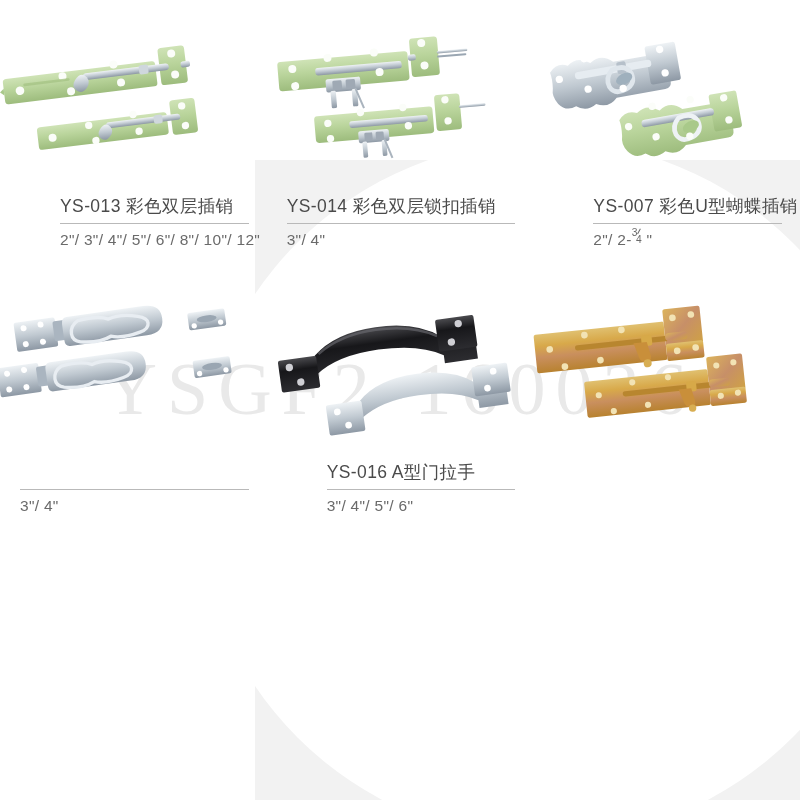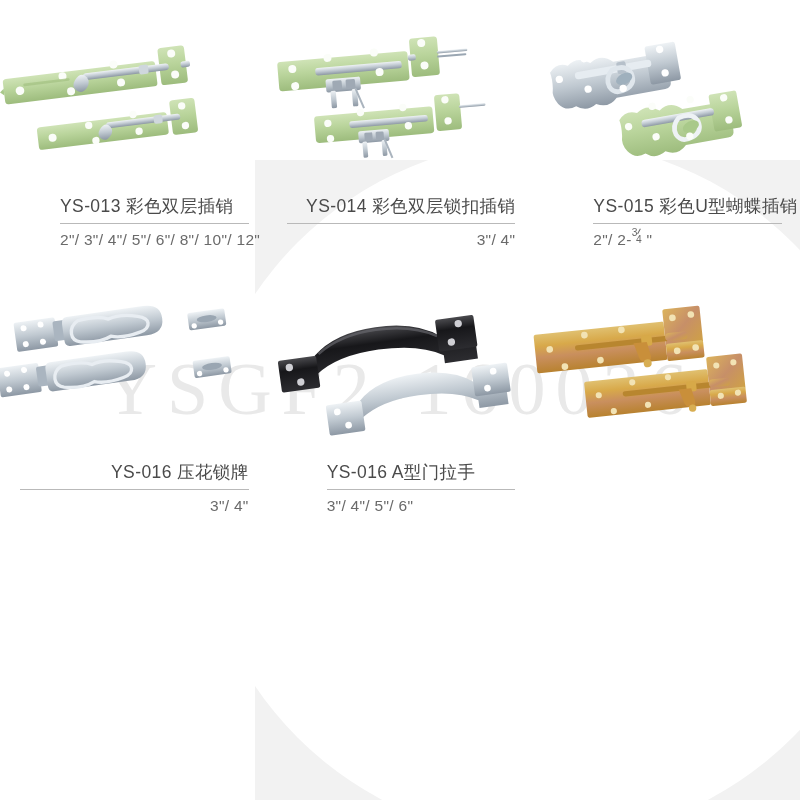--- a/index.html
+++ b/index.html
@@ -42,21 +42,21 @@
   }
 
   
   .grid{position:absolute;inset:0;display:grid;
         grid-template-columns:1fr 1fr 1fr;grid-template-rows:1fr 1fr 1fr;}
   .cell{position:relative;}
   .art{position:absolute;left:0;top:0;width:100%;height:190px;}
   .art svg{display:block;width:100%;height:100%;}
 
   .caption{position:absolute;left:60px;right:18px;bottom:18px;}
-  .cell.right .caption{left:20px;text-align:right;}
+  .cell.right .caption{left:20px;}
   .title{
     font-size:17.5px;color:#4a4a4a;letter-spacing:.4px;
     white-space:nowrap;font-weight:400;
   }
   .rule{height:1px;background:#b9b9b9;margin:5px 0 7px 0;}
   .sizes{font-size:15.5px;color:#6a6a6a;letter-spacing:.3px;white-space:nowrap;}
   .frac{display:inline-block;position:relative;width:0.95em;height:1em;vertical-align:-0.12em;}
   .frac .num{position:absolute;left:0;top:-0.36em;font-size:.66em;}
   .frac .den{position:absolute;left:.42em;top:.28em;font-size:.66em;}
   .frac .bar{position:absolute;left:.30em;top:.02em;width:.38em;height:1px;
@@ -229,21 +229,21 @@
               <circle cx="54" cy="62" r="5.5" fill="#fbfdf9"></circle>
               <circle cx="114" cy="16" r="5.5" fill="#fbfdf9"></circle>
               <circle cx="104" cy="70" r="5.5" fill="#fbfdf9"></circle>
               <circle cx="164" cy="22" r="5.5" fill="#fbfdf9"></circle>
               <circle cx="166" cy="56" r="5.5" fill="#fbfdf9"></circle>
             </g>
           </g>
         </svg>
       </div>
       <div class="caption">
-        <div class="title">YS-015 彩色U型蝴蝶插销</div>
+        <div class="title">YS-007 彩色U型蝴蝶插销</div>
         <div class="rule"></div>
         <div class="sizes"><span>2"/ 2-</span><span class="frac"><span class="num">3</span><span class="bar"></span><span class="den">4</span></span><span>"</span></div>
       </div>
     </div>
 
     <div class="cell right">
       <div class="art">
         <svg viewBox="0 0 400 190" preserveAspectRatio="xMidYMid meet">
           <g transform="rotate(-8 200 95)">
 
@@ -278,21 +278,20 @@
             <g transform="translate(288,106)">
               <rect x="0" y="0" width="56" height="26" rx="3" fill="url(#stl1)"></rect>
               <ellipse cx="28" cy="12" rx="15" ry="5" fill="#9aa6b2"></ellipse>
               <circle cx="8" cy="20" r="4" fill="#ffffff"></circle>
               <circle cx="48" cy="20" r="4" fill="#ffffff"></circle>
             </g>
           </g>
         </svg>
       </div>
       <div class="caption">
-        <div class="title">YS-016 压花锁牌</div>
         <div class="rule"></div>
         <div class="sizes">3"/ 4"</div>
       </div>
     </div>
 
     <div class="cell left">
       <div class="art">
         <svg viewBox="0 0 400 190" preserveAspectRatio="xMidYMid meet">
           <defs>
             <linearGradient id="blk1" x1="0" y1="0" x2="0" y2="1">

